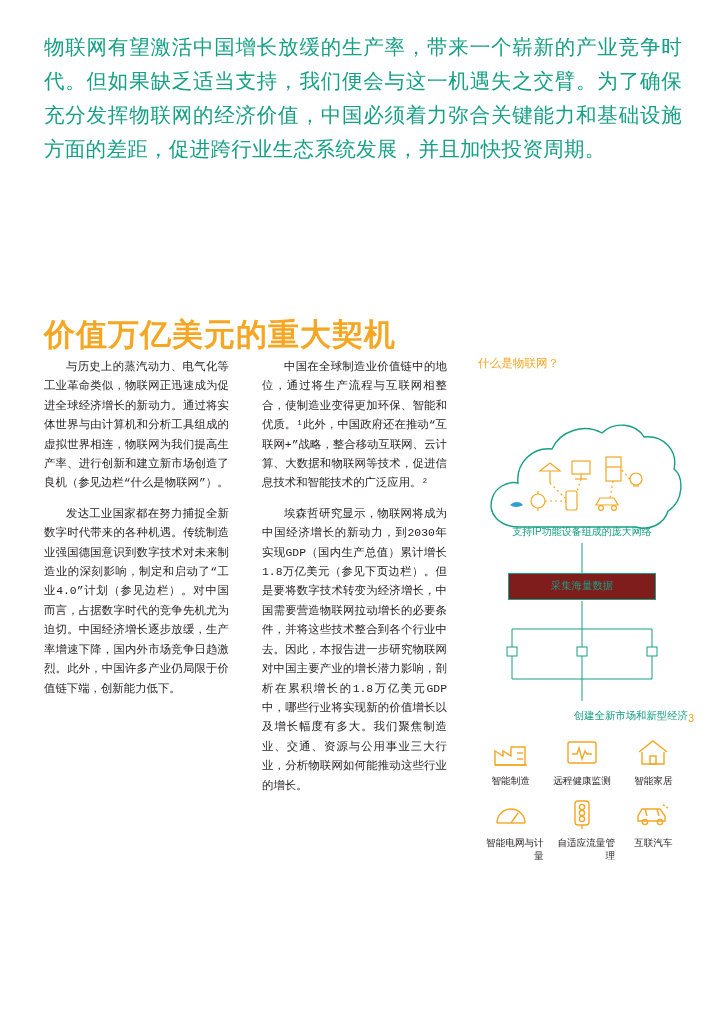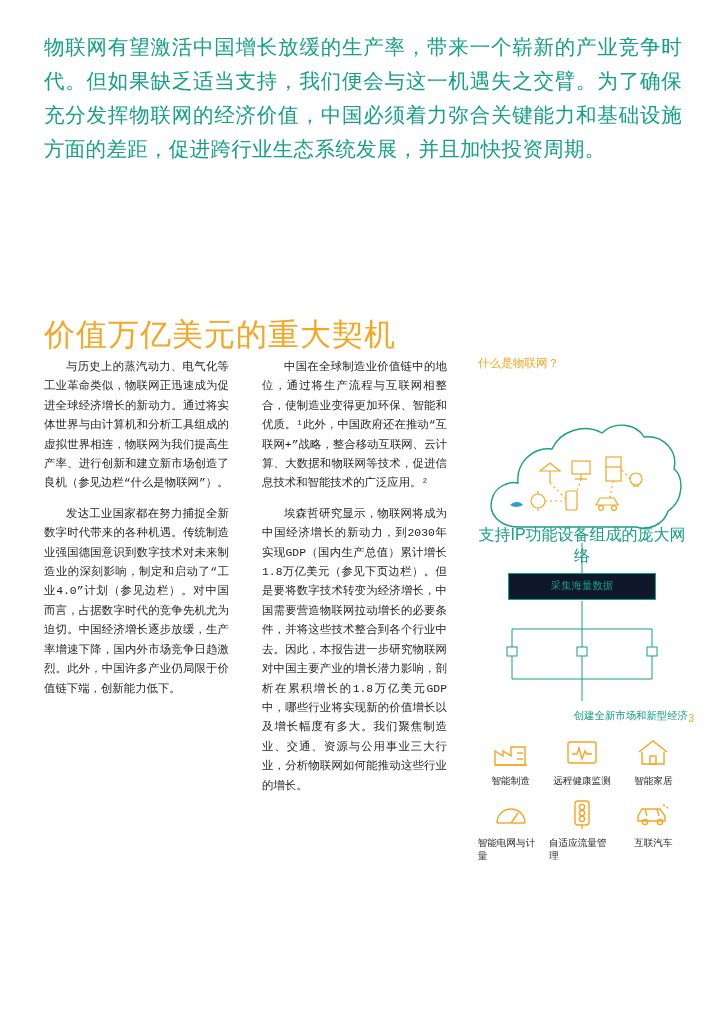--- a/index.html
+++ b/index.html
@@ -34,21 +34,21 @@
   }
 
   
   .headline {
     position: absolute;
     left: 44px;
     top: 294px;
     width: 620px;
     color: #f5a623;
     font-size: 31px;
-    font-weight: normal;
+    font-weight: bold;
     letter-spacing: 1px;
     line-height: 40px;
   }
 
   
   .col {
     position: absolute;
     top: 358px;
     width: 185px;
     color: #231f20;
@@ -90,31 +90,31 @@
     height: 140px;
   }
 
   .cloud-caption {
     position: absolute;
     left: 0;
     top: 146px;
     width: 212px;
     text-align: center;
     color: #16a085;
-    font-size: 16px;
+    font-size: 10px;
   }
 
   .box {
     position: absolute;
     border: 1px solid #16a085;
     color: #16a085;
     font-size: 10.4px;
     text-align: center;
     padding: 5px 0 6px 0;
-    background: #0f172a;
+    background: #7f1d1d;
   }
   .box.collect {
     left: 32px;
     top: 194px;
     width: 148px;
   }
 
   .connectors {
     position: absolute;
     left: 0; top: 0;
@@ -147,21 +147,21 @@
     flex-direction: column;
     align-items: center;
     justify-content: flex-start;
   }
   .icon-cell svg { display: block; }
   .icon-label {
     margin-top: 5px;
     color: #231f20;
     font-size: 9.6px;
     line-height: 13px;
-    text-align: left;
+    text-align: right;
     max-width: 66px;
   }
 
   
   .page-number {
     position: absolute;
     right: 30px;
     bottom: 24px;
     color: #f5a623;
     font-size: 10.5px;

